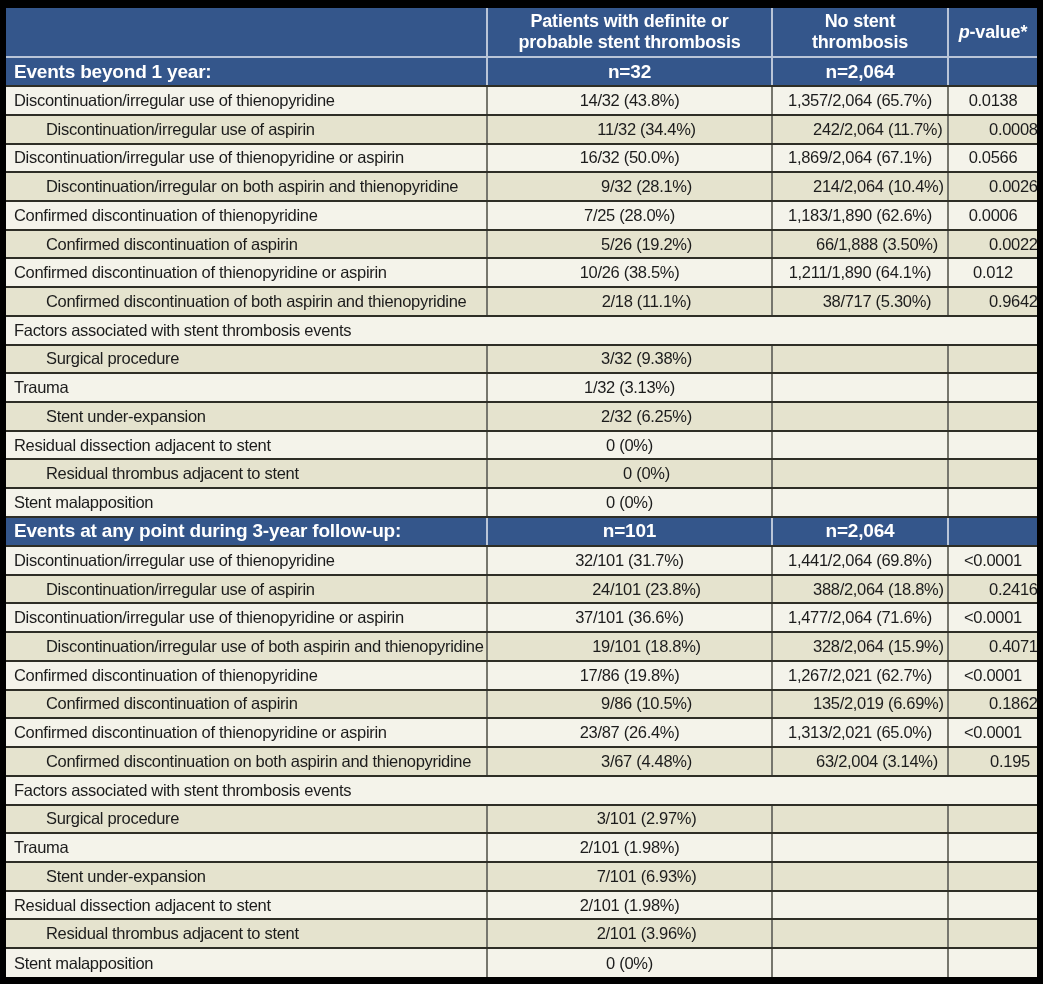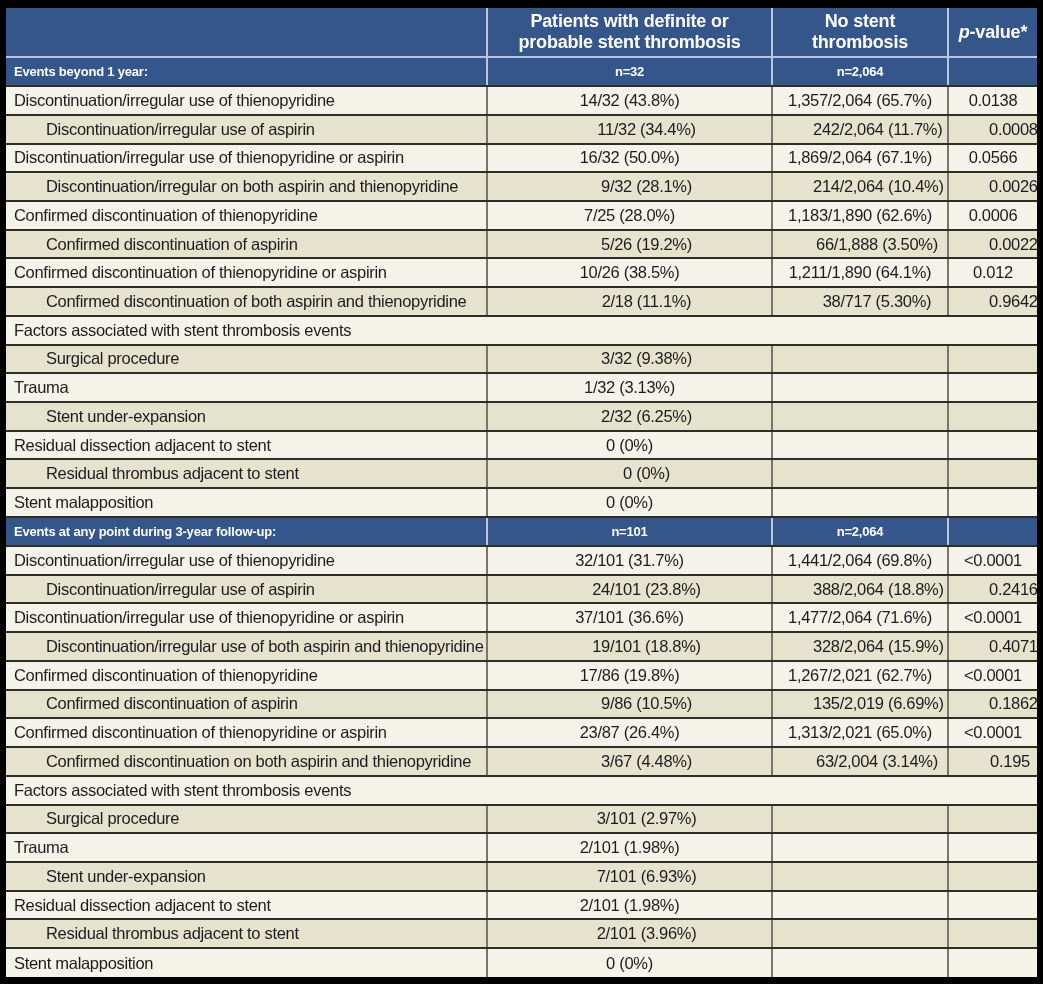--- a/index.html
+++ b/index.html
@@ -49,21 +49,21 @@
     border-top:none;
   }
   thead th:first-child{border-left:none;}
   thead th:last-child{border-right:none;}
   thead th i{font-style:italic;}
 
   tr.section-row td{
     background:var(--header-blue);
     color:#fff;
     font-weight:bold;
-    font-size:13px;
+    font-size:19px;
     letter-spacing:-0.2px;
     height:29px;
     text-align:center;
     vertical-align:middle;
     padding:1px 4px;
     border:2px solid var(--border-light-blue);
     border-bottom:2px solid var(--border-dark);
     border-top:2px solid var(--border-dark);
   }
   tr.section-row td:first-child{border-left:none;}

